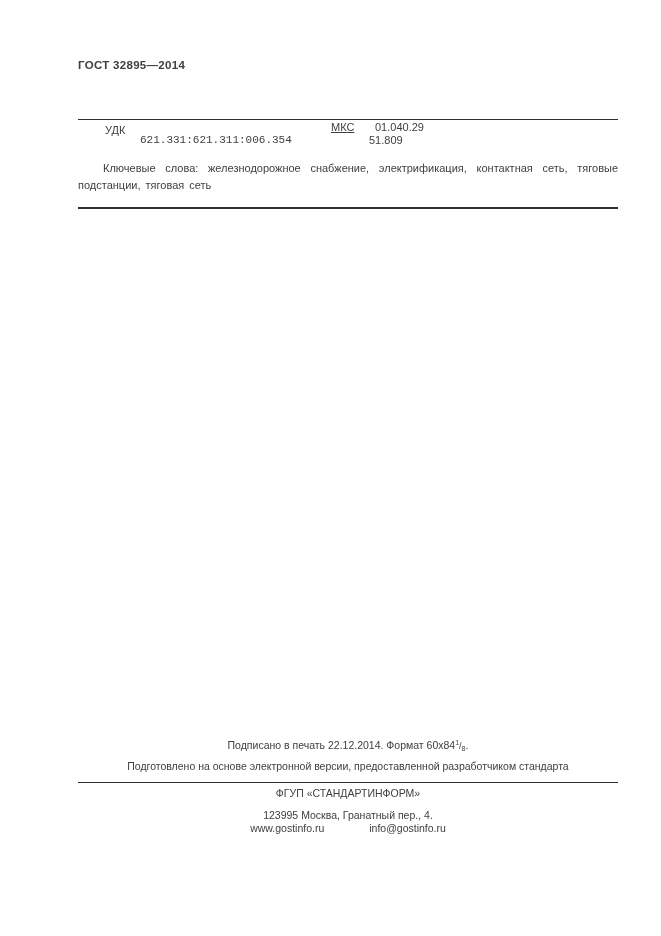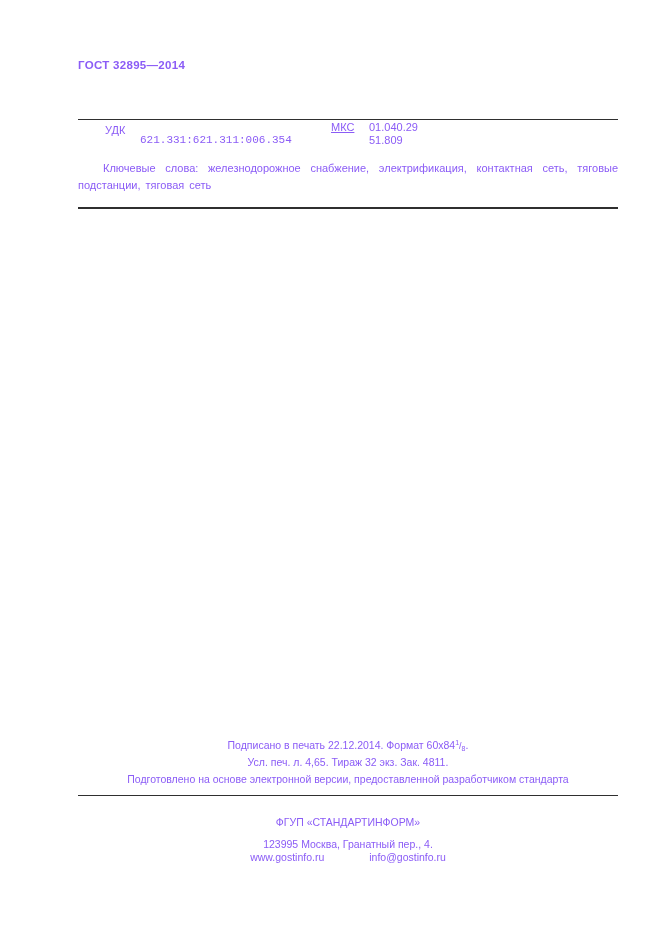--- a/index.html
+++ b/index.html
@@ -3,21 +3,21 @@
 <meta charset="utf-8">
 <style>
   * { margin: 0; padding: 0; box-sizing: border-box; }
   html, body { background: #ffffff; }
   .page {
     position: relative;
     width: 661px;
     height: 936px;
     background: #ffffff;
     font-family: "Liberation Sans", "DejaVu Sans", sans-serif;
-    color: #8b5cf6;
+    color: #404040;
     overflow: hidden;
   }
   .content {
     position: relative;
     margin-left: 78px;
     width: 540px;
   }
   .doc-header {
     padding-top: 58px;
     font-size: 11.5px;
@@ -29,21 +29,21 @@
     margin-top: 47px;
     border-top: 1.5px solid #2f2f2f;
   }
   .codes {
     position: relative;
     height: 30px;
     font-size: 11px;
     line-height: 13px;
   }
   .codes .mks-label   { position: absolute; left: 253px; top: 1px; text-decoration: underline; }
-  .codes .mks-line1   { position: absolute; left: 291px; top: 1px; }
+  .codes .mks-line1   { position: absolute; left: 297px; top: 1px; }
   .codes .udk-label   { position: absolute; left: 27px;  top: 4px; }
   .codes .udk-value   { position: absolute; left: 62px;  top: 14px; font-family: Liberation Mono, monospace; }
   .codes .mks-line2   { position: absolute; left: 291px; top: 14px; }
   .keywords {
     margin-top: 10px;
     font-size: 11px;
     line-height: 17px;
     text-align: justify;
     text-indent: 25px;
     word-spacing: 2px;
@@ -65,21 +65,21 @@
     margin-top: 4px;
     font-size: 10.5px;
     line-height: 13px;
     text-align: center;
   }
   .rule-footer {
     margin-top: 9px;
     border-top: 1.2px solid #2f2f2f;
   }
   .publisher-line {
-    margin-top: 20px;
+    margin-top: 4px;
     font-size: 10.5px;
     line-height: 13px;
     text-align: center;
   }
   .address-line {
     margin-top: 9px;
     font-size: 10.5px;
     line-height: 13px;
     text-align: center;
   }
@@ -110,21 +110,20 @@
     </div>
 
     <p class="keywords">Ключевые слова: железнодорожное снабжение, электрификация, контактная сеть, тяговые подстанции, тяговая сеть</p>
 
     <div class="rule-thick"></div>
 
     <div class="spacer"></div>
 
     <div class="imprint">
       <div><span>Подписано в печать 22.12.2014. Формат 60х84</span><span class="frac-sup">1</span><span class="frac-slash">/</span><span class="frac-sub">8</span><span>.</span></div>
-      <div>Усл. печ. л. 4,65. Тираж 32 экз. Зак. 4811.</div>
     </div>
 
     <div class="prepared-line">Подготовлено на основе электронной версии, предоставленной разработчиком стандарта</div>
 
     <div class="rule-footer"></div>
 
     <div class="publisher-line">ФГУП «СТАНДАРТИНФОРМ»</div>
 
     <div class="address-line">123995 Москва, Гранатный пер., 4.</div>
 

